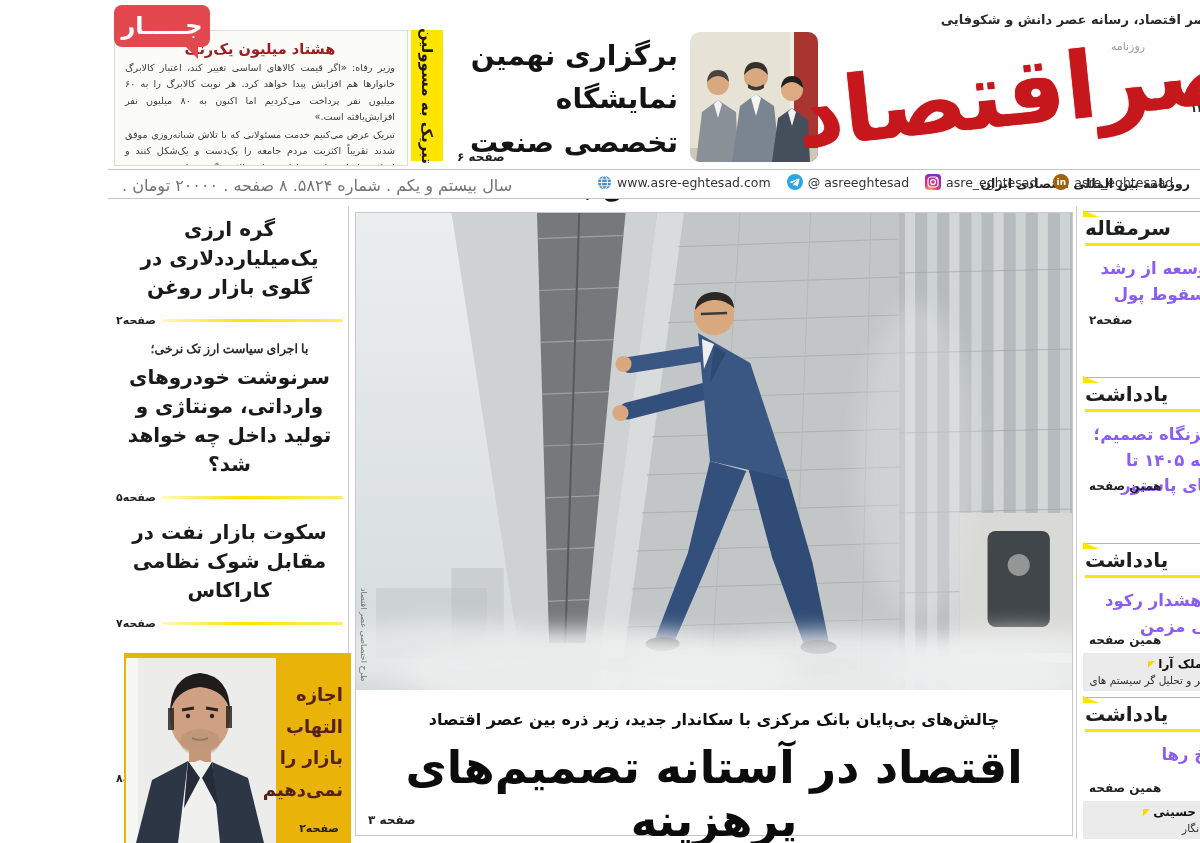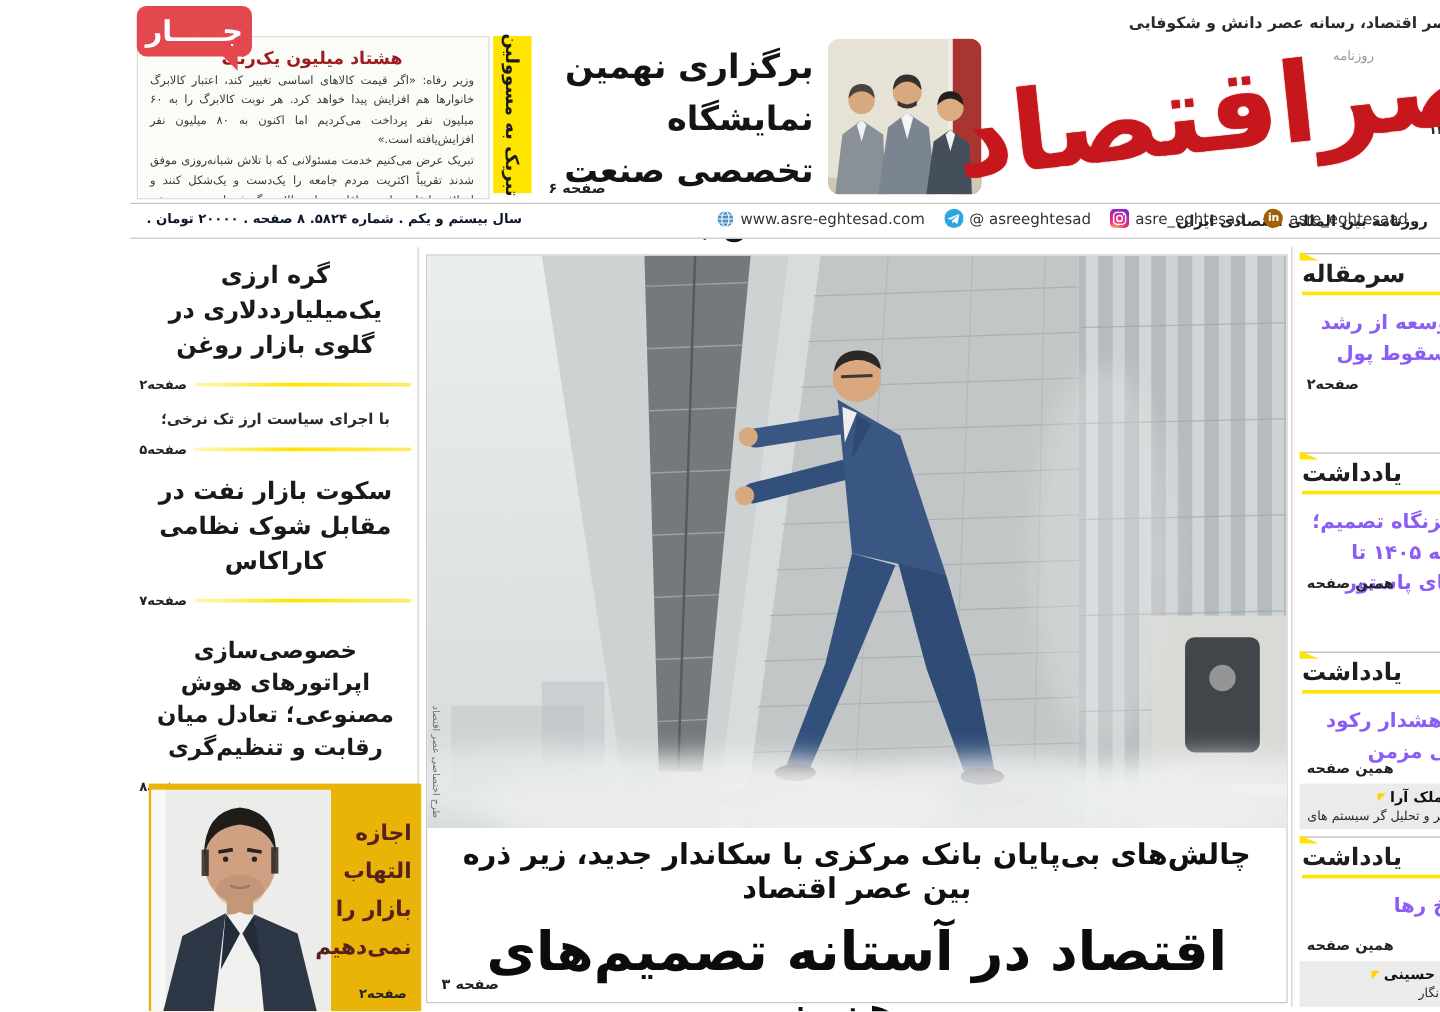--- a/index.html
+++ b/index.html
@@ -29,50 +29,50 @@
   .mh-bismillah{position:absolute;left:960px;top:40px;width:120px;text-align:center;font-size:11px;color:#9a9a9a;}
   .mh-logo{position:absolute;left:718px;top:14px;width:450px;height:150px;display:flex;align-items:center;justify-content:center;
        color:#c5171c;font-size:92px;font-weight:bold;transform:rotate(-6deg);text-shadow:0 0 1px #c5171c;z-index:2;}
   .mh-flourish{position:absolute;left:1146px;top:158px;width:92px;height:13px;background:#c5171c;border-radius:7px;
        transform:rotate(-38deg);z-index:3;}
   .mh-dates{position:absolute;left:1050px;top:98px;width:144px;text-align:right;font-size:11.5px;font-weight:bold;
        color:#2e2e2e;line-height:1.8;}
   .mh-dates .www{direction:ltr;letter-spacing:2px;font-size:10.5px;color:#333;}
 
   .info-bar{position:absolute;top:169px;left:0;right:0;height:28px;border-top:1px solid #c6c6c6;border-bottom:1px solid #c6c6c6;background:#fff;}
-  .edition{position:absolute;left:14px;top:6px;font-size:11px;font-weight:bold;color:#0f172a;}
+  .edition{position:absolute;left:14px;top:6px;font-size:16px;font-weight:normal;color:#737373;}
   .paper-subtitle{position:absolute;right:10px;top:6px;font-size:12.5px;font-weight:bold;color:#222;}
   .social{position:absolute;left:488px;top:4px;width:476px;direction:ltr;display:flex;gap:16px;align-items:center;font-size:12.5px;color:#333;}
   .social .s-item{display:flex;align-items:center;gap:5px;white-space:nowrap;}
   .icn{width:16px;height:16px;display:inline-flex;align-items:center;justify-content:center;border-radius:50%;flex:0 0 auto;}
   .icn svg{display:block;}
   .icn.linkedin{background:#a16207;color:#fff;font-size:9px;font-weight:bold;font-family:"DejaVu Sans",sans-serif;}
 
   
   .vrule{position:absolute;top:206px;bottom:4px;width:1px;background:#ccc;}
 
   .left-col{position:absolute;left:8px;top:205px;width:227px;}
   .lc-t{font-size:20px;font-weight:bold;text-align:center;line-height:1.45;color:#1a1a1a;margin:0;}
-  .lc-kicker{font-size:12.5px;font-weight:bold;text-align:center;color:#2a2a2a;margin:14px 0 4px;}
+  .lc-kicker{font-size:12.5px;font-weight:bold;text-align:center;color:#2a2a2a;margin:14px 0 4px;font-family:Liberation Serif, serif;}
   .lc-div{display:flex;align-items:center;gap:6px;margin-top:12px;}
   .lc-div .ln{flex:1;height:3px;border-radius:2px;background:linear-gradient(to left,#ffec6a,#ffe400 55%,#fff7bd);}
   .lc-div .pg{font-size:11px;font-weight:bold;color:#222;}
   .m1{margin-top:10px;} .m2{margin-top:6px;} .m3{margin-top:14px;} .m4{margin-top:22px;font-size:19px;line-height:1.42;}
 
   .photo-card{position:absolute;left:16px;top:653px;width:227px;height:190px;background:#eab308;overflow:hidden;}
   .photo-card .pc-img{position:absolute;left:2px;bottom:0;width:150px;height:185px;}
   .photo-card .pc-title{position:absolute;right:8px;top:26px;width:96px;font-size:18px;font-weight:bold;line-height:1.75;
        color:#55201d;text-align:right;}
   .photo-card .pc-page{position:absolute;right:12px;bottom:8px;font-size:11px;font-weight:bold;color:#222;}
 
   .center-box{position:absolute;left:247px;top:212px;width:718px;height:624px;border:1px solid #c9c9c9;box-sizing:border-box;background:#fff;}
   .main-photo{position:relative;width:100%;height:477px;overflow:hidden;}
   .main-photo svg{width:100%;height:100%;display:block;}
   .credit{position:absolute;left:3px;bottom:8px;writing-mode:vertical-rl;font-size:8px;color:#6f6f6f;white-space:nowrap;}
-  .main-kicker{margin:8px 20px 0;text-align:center;font-size:24px;font-weight:bold;color:#101010;}
+  .main-kicker{margin:20px 20px 0;text-align:center;font-size:16px;font-weight:bold;color:#101010;}
   .main-headline{margin:12px 10px 0;text-align:center;font-size:45px;font-weight:bold;color:#0c0c0c;}
   .main-page{position:absolute;left:12px;bottom:8px;font-size:12px;font-weight:bold;color:#222;}
 
   
   .sidebar{position:absolute;left:975px;top:205px;width:218px;height:638px;}
   .sec{position:absolute;left:0;right:0;}
   .sec-h{position:relative;margin:0 2px;border-top:1px solid #b5b5b5;border-bottom:3px solid #ffe400;
        text-align:left;font-weight:bold;font-size:20px;color:#1e1e1e;padding:4px 0 3px;}
   .sec-h::before{content:"";position:absolute;left:-2px;top:-2px;width:0;height:0;
        border-bottom:7px solid #ffe400;border-right:16px solid transparent;}
@@ -208,20 +208,21 @@
   <div class="left-col">
     <div>
       <p class="lc-t m1">گره ارزی یک‌میلیارددلاری در گلوی بازار روغن</p>
       <div class="lc-div">
         <span class="ln"></span>
         <span class="pg">صفحه۲</span>
       </div>
     </div>
     <div>
       <p class="lc-kicker">با اجرای سیاست ارز تک نرخی؛</p>
+      <p class="lc-t m2">سرنوشت خودروهای وارداتی، مونتاژی و تولید داخل چه خواهد شد؟</p>
       <div class="lc-div">
         <span class="ln"></span>
         <span class="pg">صفحه۵</span>
       </div>
     </div>
     <div>
       <p class="lc-t m3">سکوت بازار نفت در مقابل شوک نظامی کاراکاس</p>
       <div class="lc-div">
         <span class="ln"></span>
         <span class="pg">صفحه۷</span>

